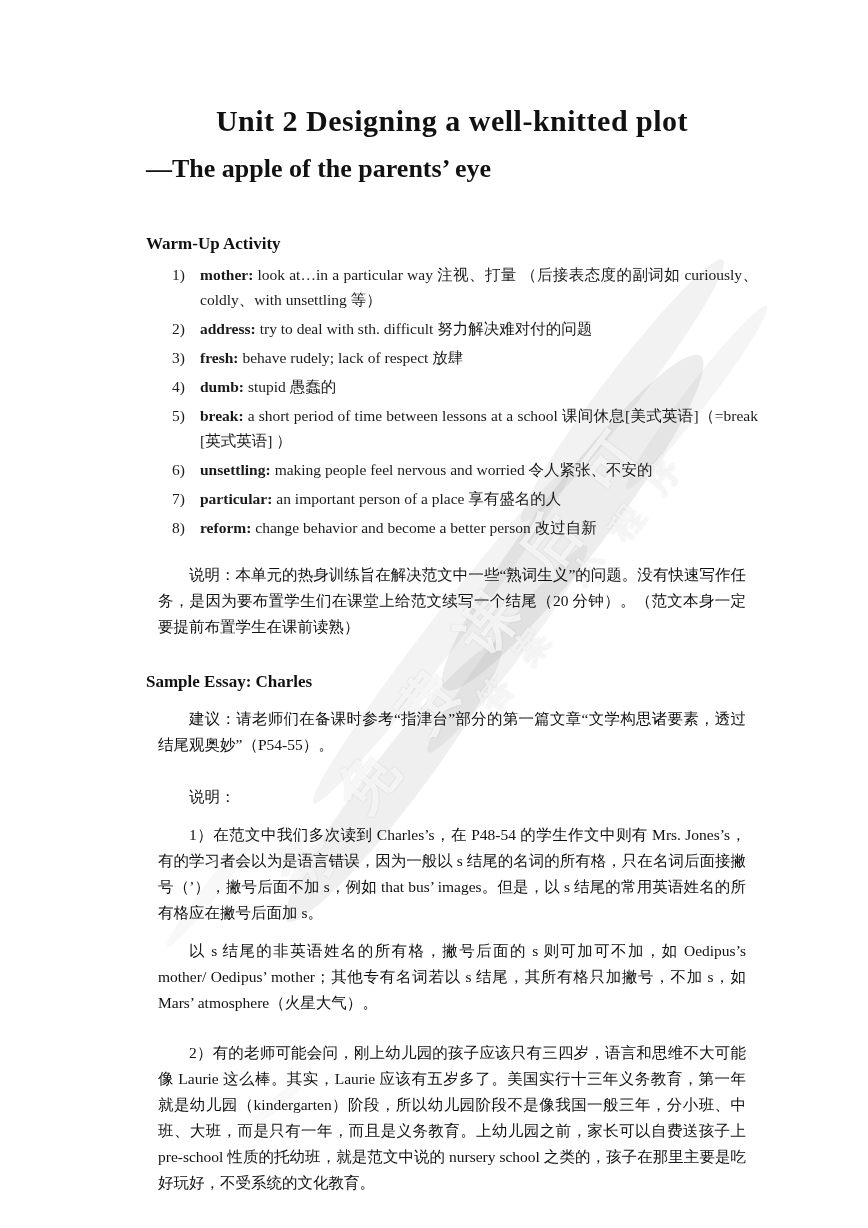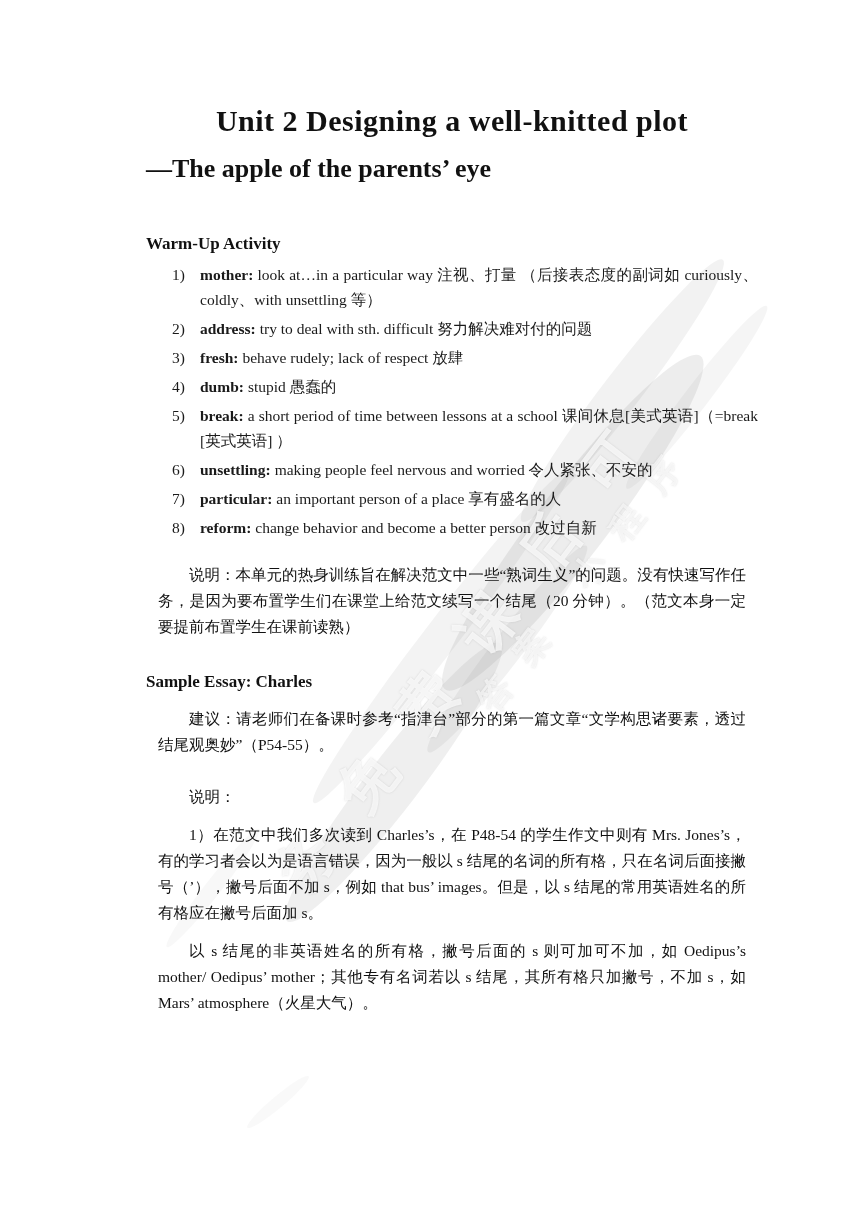--- a/index.html
+++ b/index.html
@@ -148,15 +148,16 @@
     <p class="para note-para">说明：本单元的热身训练旨在解决范文中一些“熟词生义”的问题。没有快速写作任务，是因为要布置学生们在课堂上给范文续写一个结尾（20 分钟）。（范文本身一定要提前布置学生在课前读熟）</p>
 
     <div class="section-heading sample-heading">Sample Essay: Charles</div>
 
     <p class="para suggestion-para">建议：请老师们在备课时参考“指津台”部分的第一篇文章“文学构思诸要素，透过结尾观奥妙”（P54-55）。</p>
 
     <p class="para note-label">说明：</p>
 
     <p class="para body-para-1">1）在范文中我们多次读到 Charles’s，在 P48-54 的学生作文中则有 Mrs. Jones’s，有的学习者会以为是语言错误，因为一般以 s 结尾的名词的所有格，只在名词后面接撇号（’），撇号后面不加 s，例如 that bus’ images。但是，以 s 结尾的常用英语姓名的所有格应在撇号后面加 s。</p>
     <p class="para body-para-2">以 s 结尾的非英语姓名的所有格，撇号后面的 s 则可加可不加，如 Oedipus’s mother/ Oedipus’ mother；其他专有名词若以 s 结尾，其所有格只加撇号，不加 s，如 Mars’ atmosphere（火星大气）。</p>
+    <p class="para body-para-3">2）有的老师可能会问，刚上幼儿园的孩子应该只有三四岁，语言和思维不大可能像 Laurie 这么棒。其实，Laurie 应该有五岁多了。美国实行十三年义务教育，第一年就是幼儿园（kindergarten）阶段，所以幼儿园阶段不是像我国一般三年，分小班、中班、大班，而是只有一年，而且是义务教育。上幼儿园之前，家长可以自费送孩子上 pre-school 性质的托幼班，就是范文中说的 nursery school 之类的，孩子在那里主要是吃好玩好，不受系统的文化教育。</p>
 
   </div>
 </div>
 
 </body></html>

